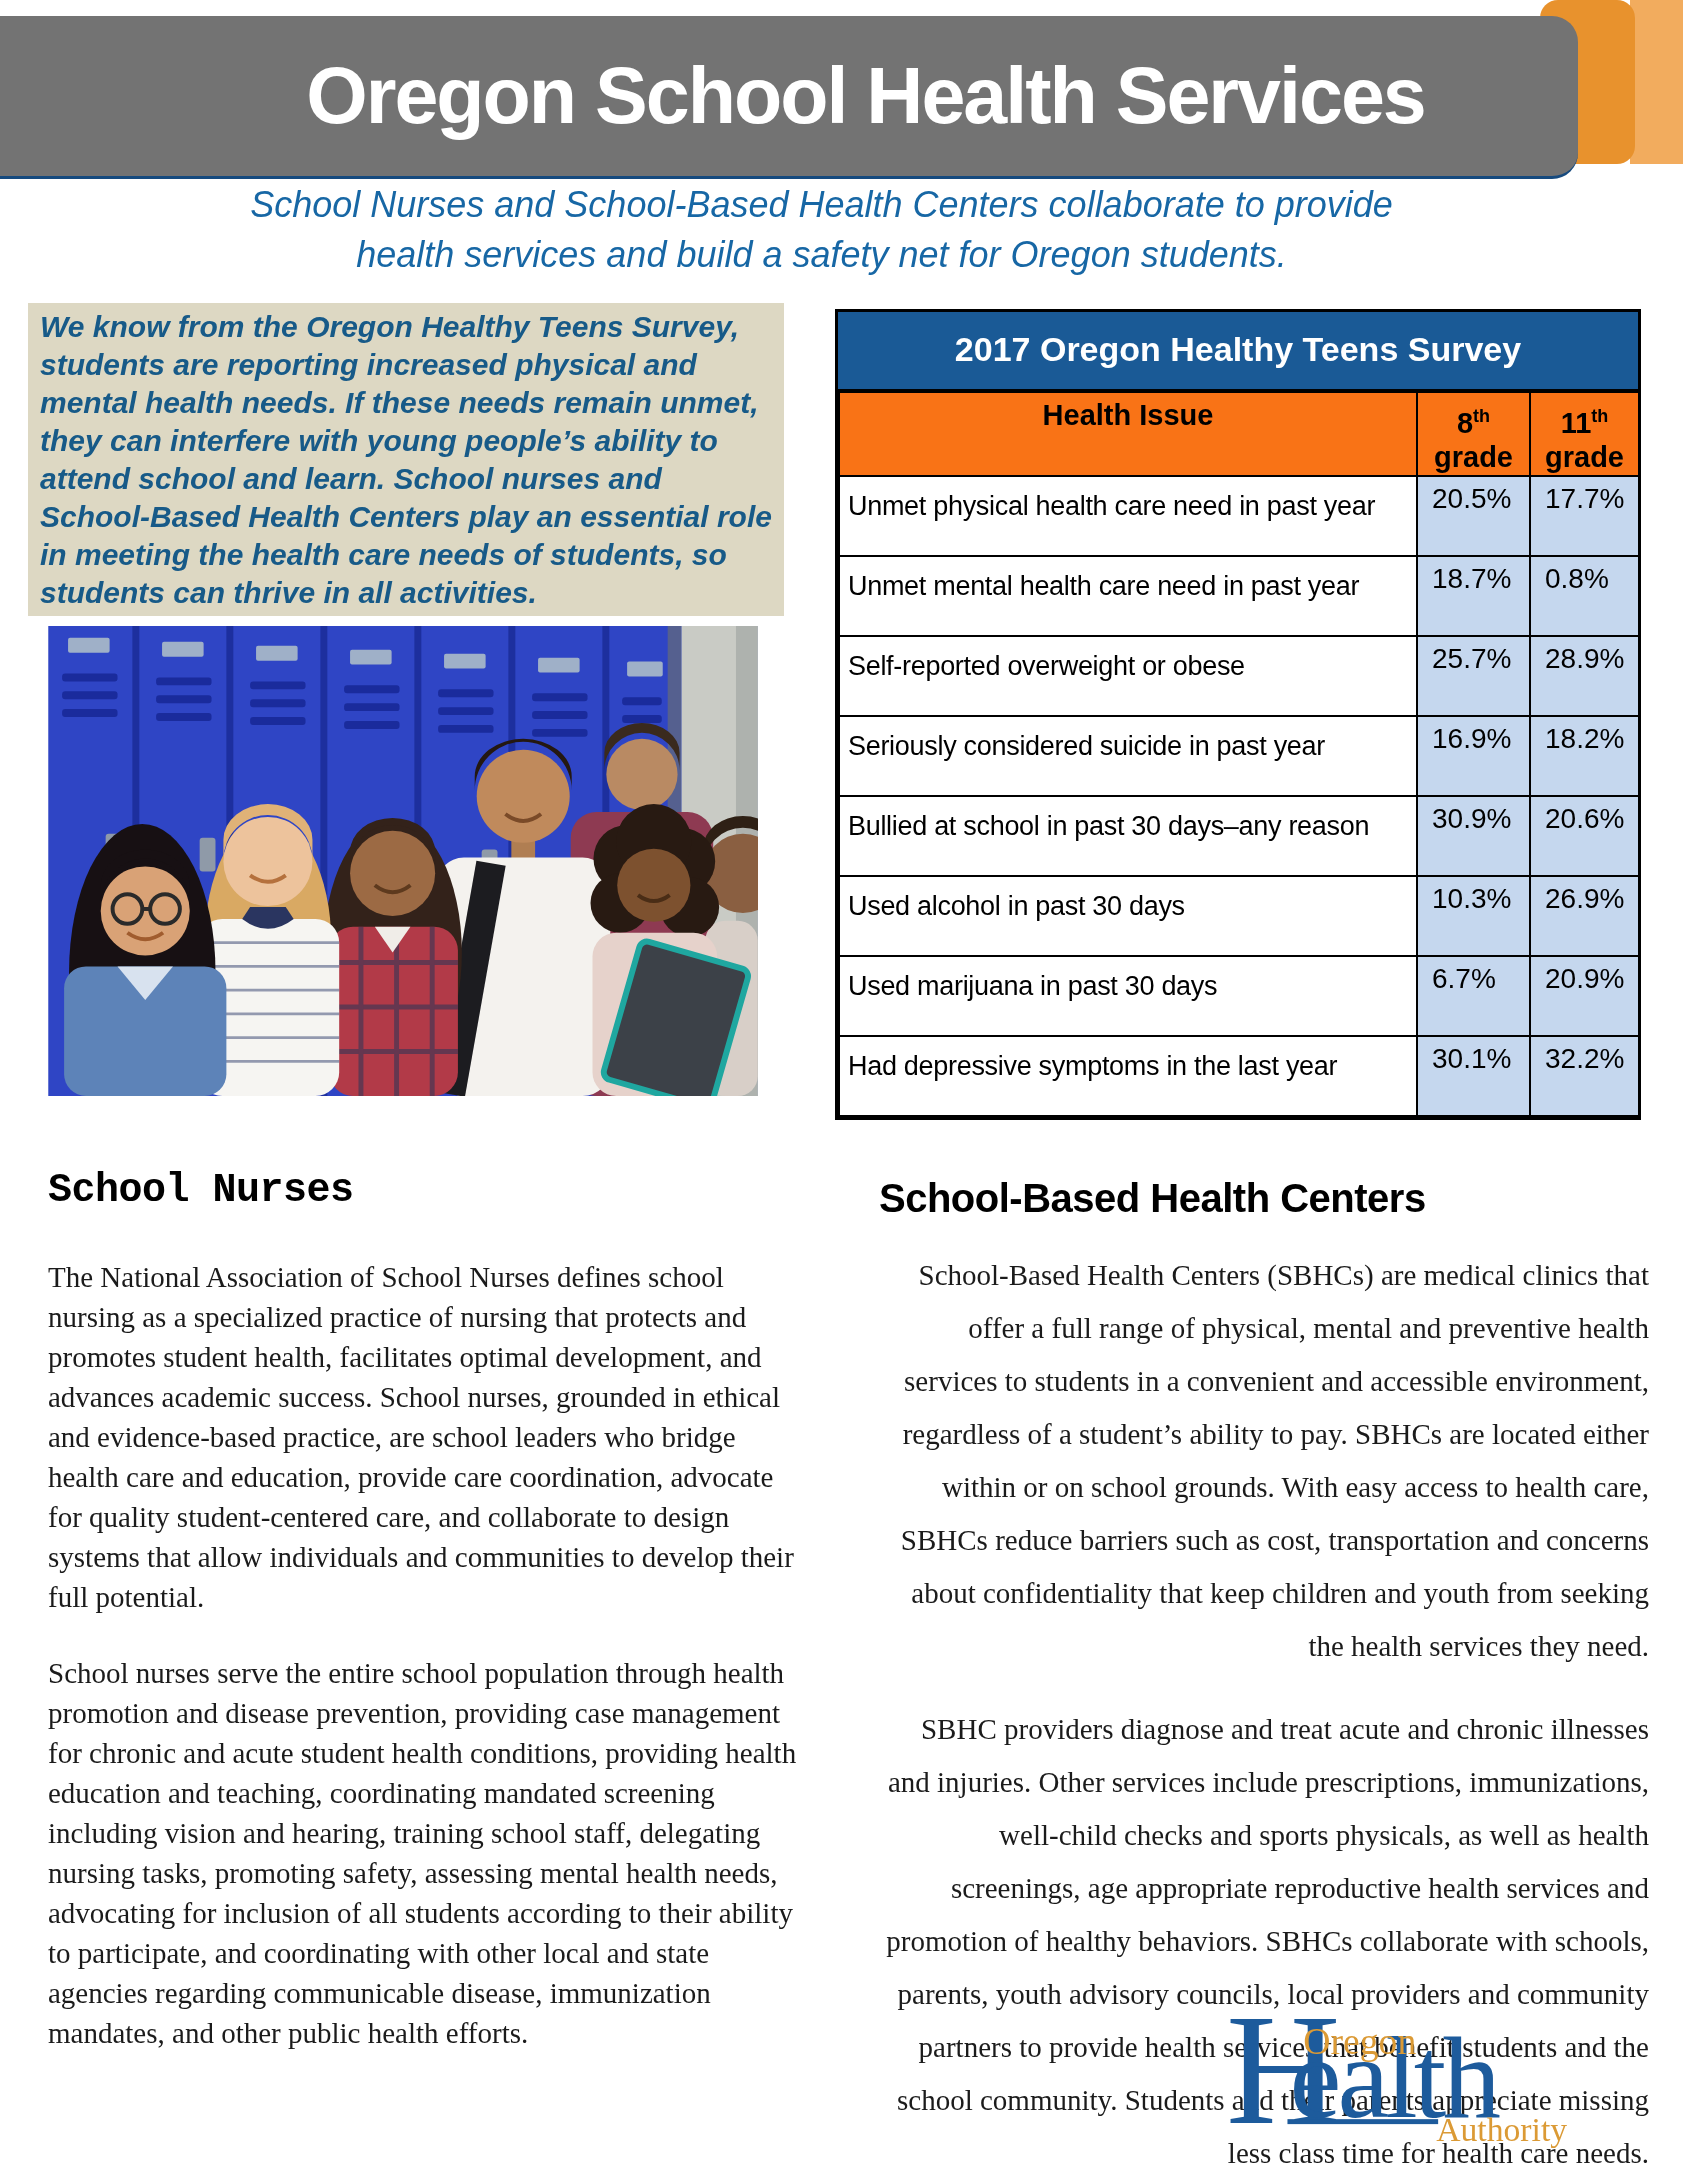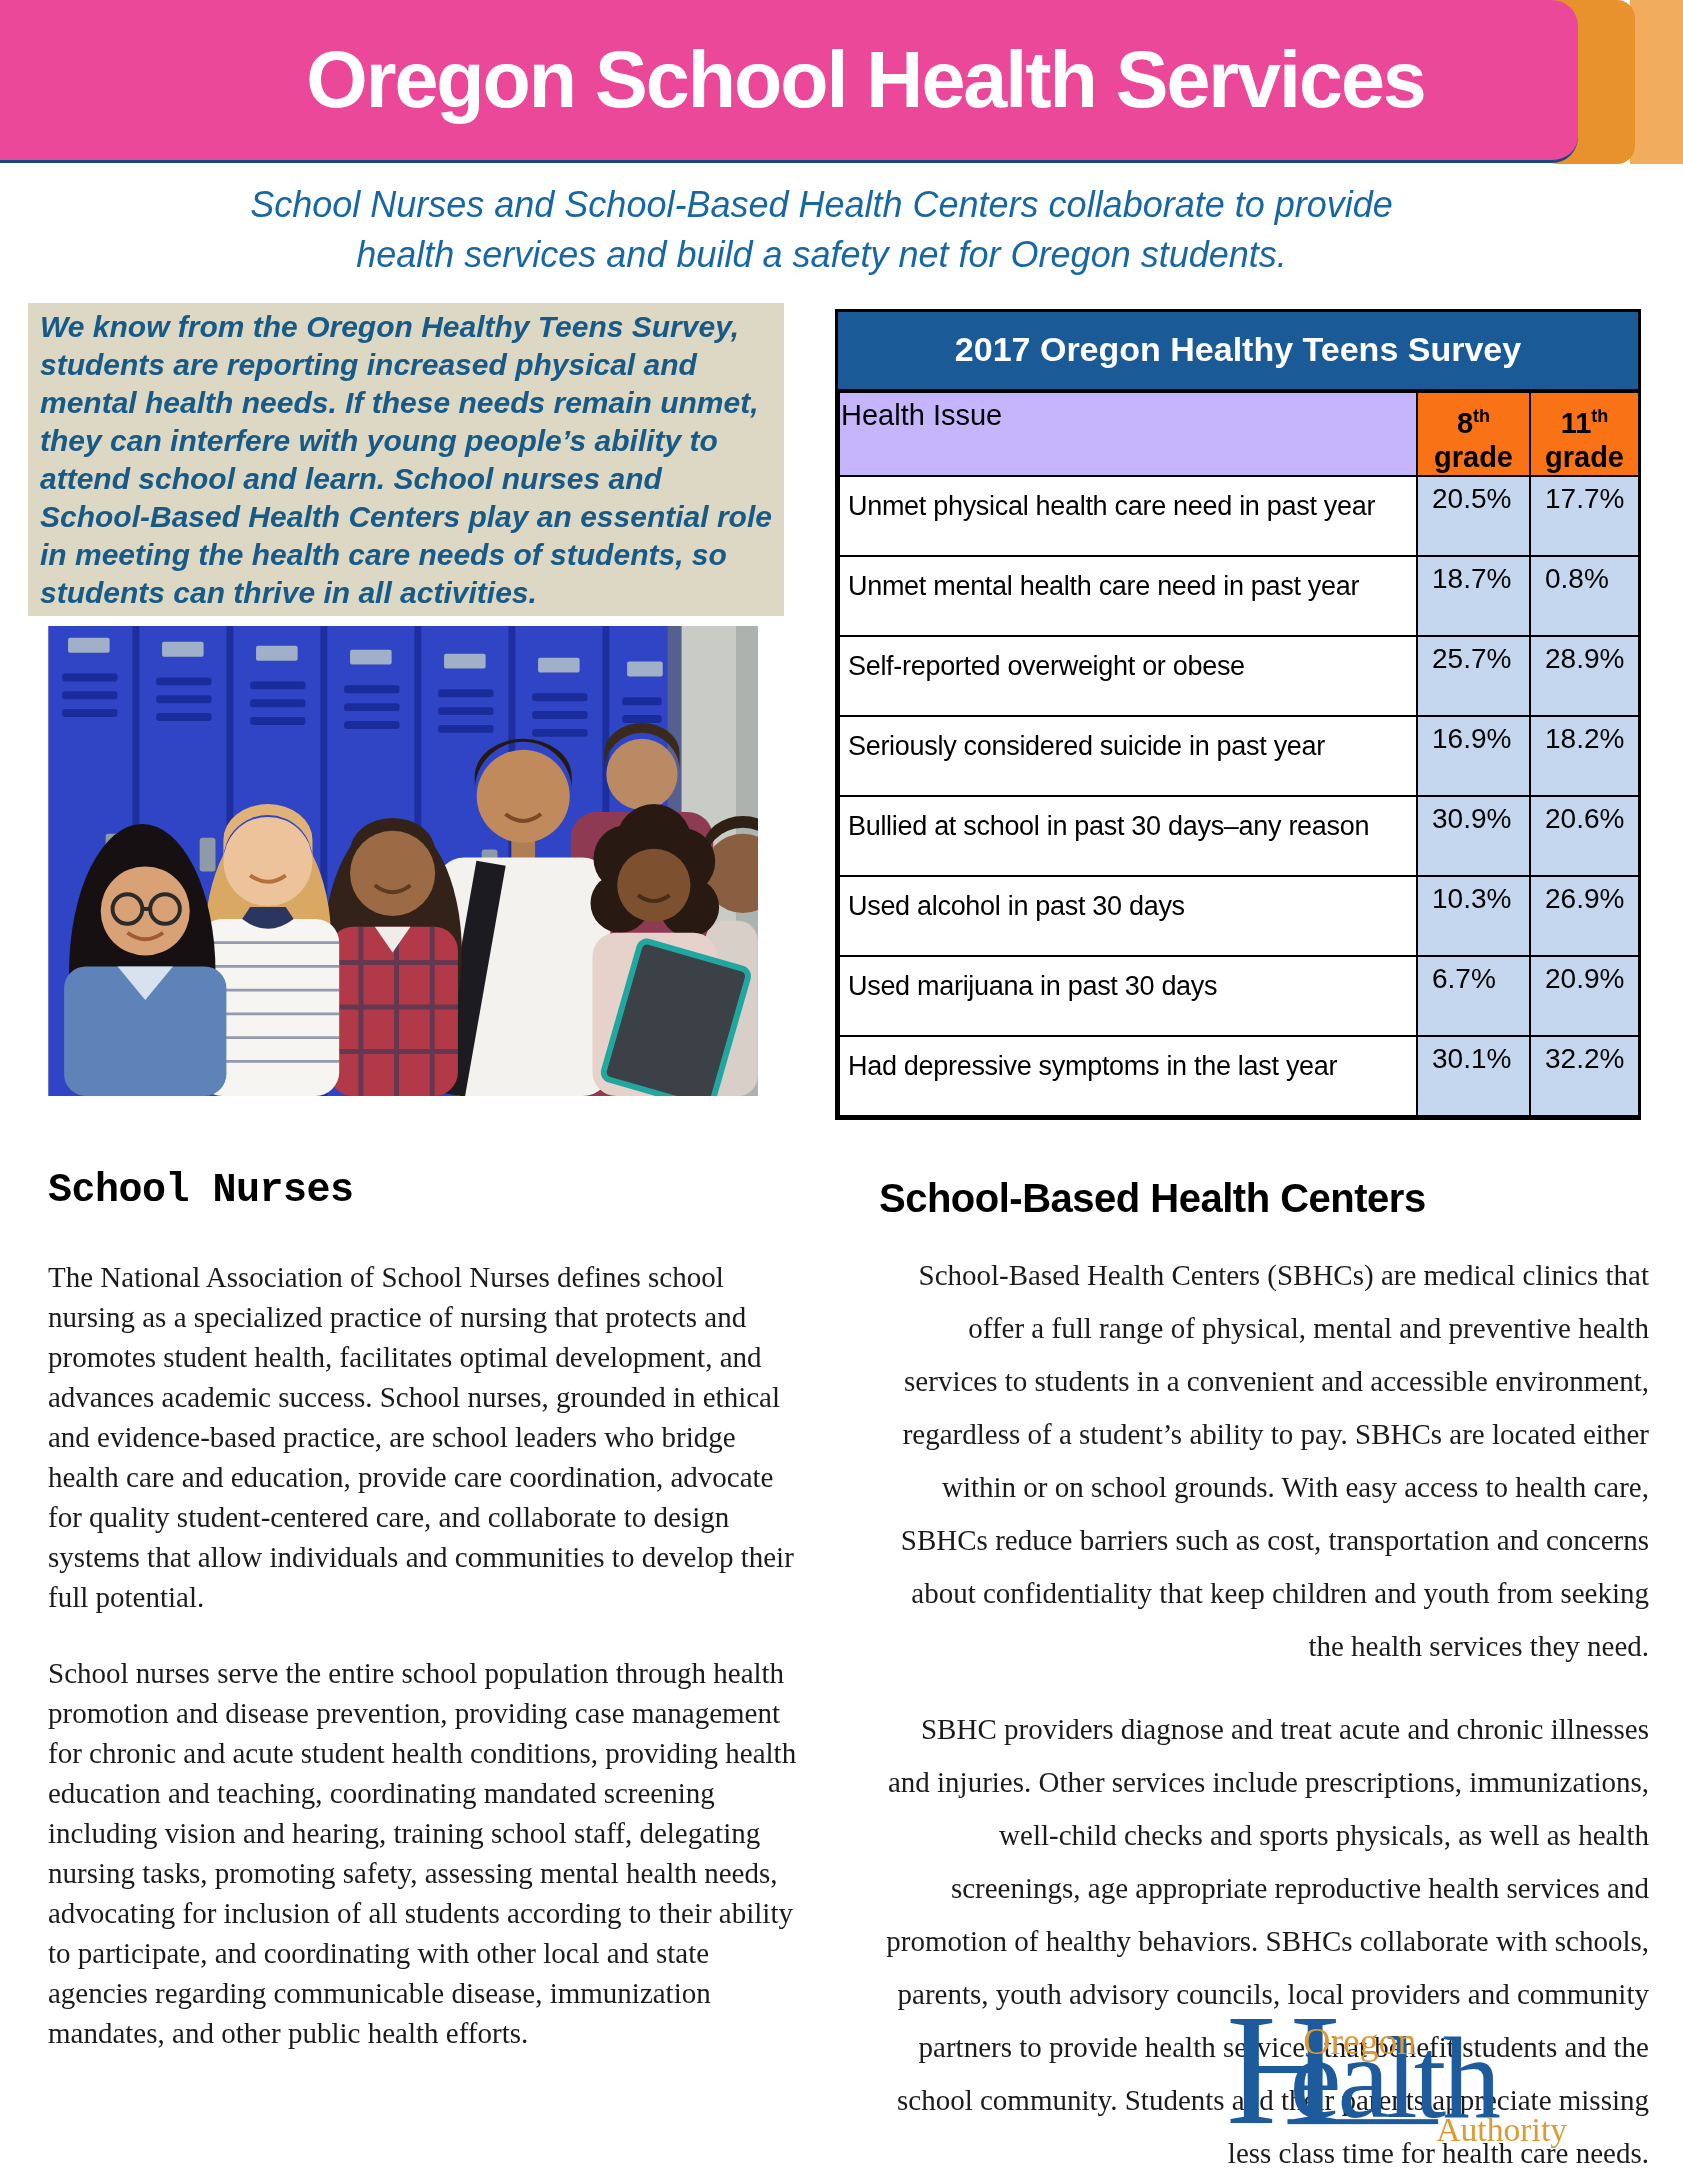--- a/index.html
+++ b/index.html
@@ -2,21 +2,21 @@
 <html><head>
 <meta charset="utf-8">
 <style>
   html,body{margin:0;padding:0;}
   .page{position:relative;width:1683px;height:2178px;background:#ffffff;overflow:hidden;
         font-family:"Liberation Sans",sans-serif;}
 
   
   .orange-light{position:absolute;left:1630px;top:0;width:53px;height:164px;background:#F2AC5E;}
   .orange-dark{position:absolute;left:1540px;top:0;width:95px;height:164px;background:#E8922D;border-radius:18px;}
-  .banner{position:absolute;left:0;top:0;width:1578px;height:163px;background:#ec4899;
+  .banner{position:absolute;left:0;top:16px;width:1578px;height:163px;background:#737373;
           border-radius:0 26px 26px 0;border-bottom:3px solid #164a7e;box-sizing:border-box;padding-left:34px;}
   .banner h1{margin:0;height:160px;line-height:160px;text-align:center;padding-left:119px;
              color:#ffffff;font-size:79px;font-weight:bold;letter-spacing:-2px;}
 
   
   .subtitle{position:absolute;left:0;top:180px;width:1643px;text-align:center;
             font-style:italic;font-size:36px;line-height:50px;color:#1767A5;}
 
   
   .intro{position:absolute;left:28px;top:303px;width:756px;height:313px;background:#DDD8C3;
@@ -28,21 +28,21 @@
 
   
   .survey{position:absolute;left:835px;top:309px;width:806px;border:3px solid #000;box-sizing:border-box;}
   .survey-title{height:77px;line-height:75px;background:#1A5A96;color:#fff;text-align:center;
                 font-size:34px;font-weight:bold;border-bottom:2px solid #000;}
   .survey table{border-collapse:collapse;table-layout:fixed;width:100%;}
   .survey col.c-issue{width:578px;} .survey col.c-g8{width:113px;} .survey col.c-g11{width:109px;}
   .survey th,.survey td{border:2px solid #000;vertical-align:top;box-sizing:border-box;}
   .survey thead tr{height:79px;}
   .survey tbody tr{height:80px;}
-  .th-issue{background:#c4b5fd;font-size:29px;font-weight:normal;text-align:left;padding-top:6px;color:#000;}
+  .th-issue{background:#f97316;font-size:29px;font-weight:bold;text-align:center;padding-top:6px;color:#000;}
   .th-grade{background:#f97316;font-size:29px;font-weight:bold;text-align:center;line-height:34px;padding-top:6px;color:#000;}
   .th-grade sup{font-size:18px;}
   .td-issue{background:#fff;font-size:27px;padding:14px 4px 0 8px;letter-spacing:-0.3px;color:#000;}
   .td-val{background:#C5D7EE;font-size:28px;padding:6px 0 0 14px;color:#000;}
 
   
   .heading{position:absolute;font-size:40px;font-weight:bold;color:#000;letter-spacing:-0.5px;}
   .h-nurses{left:48px;top:1168px;font-family:Liberation Mono, monospace;}
   .h-sbhc{left:879px;top:1176px;}
   .bodycol{position:absolute;font-family:"Liberation Serif",serif;color:#1b1b1b;}

